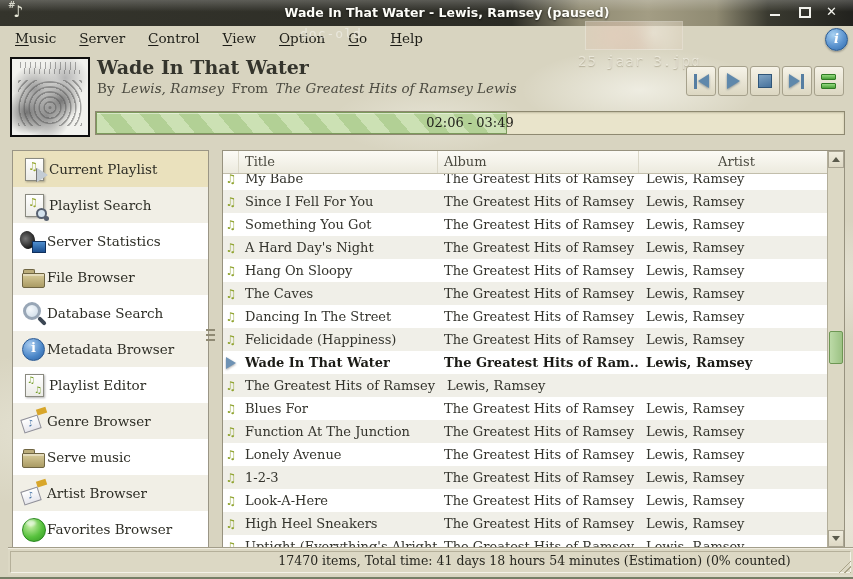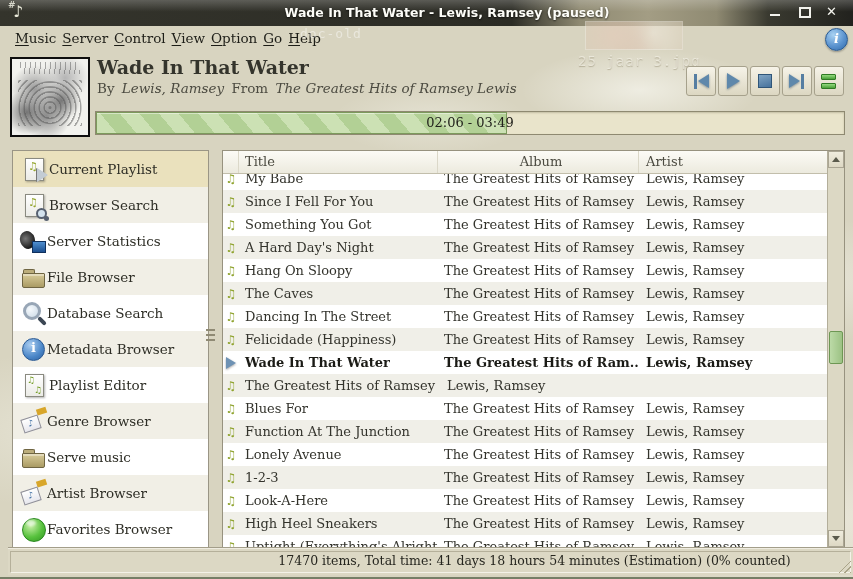--- a/index.html
+++ b/index.html
@@ -23,21 +23,21 @@
   .app-icon{position:absolute;left:9px;top:2px;width:22px;height:22px;}
   .app-icon::before{content:"♪";position:absolute;left:4px;top:0px;font:16px "DejaVu Sans",sans-serif;color:#ededе8;color:#ececе4;color:#ececdc;}
   .app-icon::after{content:"#";position:absolute;left:-1px;top:-2px;font:bold 9px "DejaVu Sans",sans-serif;color:#d8d8cc;}
   .wbtns{position:absolute;right:12px;top:4px;display:flex;gap:13px;}
   .wbtn{width:16px;height:16px;position:relative;cursor:pointer;}
   .wbtn-min::before{content:"";position:absolute;left:3px;bottom:4px;width:10px;height:2px;background:#f2f2ec;}
   .wbtn-max::before{content:"";position:absolute;left:3px;top:3px;width:8px;height:7px;border:2px solid #f2f2ec;}
   .wbtn-close::before{content:"✕";position:absolute;left:1px;top:0px;font:bold 13px "DejaVu Sans",sans-serif;color:#f6f6f0;}
   
   .menubar{position:absolute;left:0;top:26px;right:0;height:24px;display:flex;align-items:center;
-    padding-left:12px;font-size:13.5px;color:#1d1d17;}
+    padding-left:12px;gap:17px;font-size:13.5px;color:#1d1d17;}
   .menu-item{cursor:pointer;padding:1px 3px;}
   .menu-item u{text-underline-offset:2px;}
   .info-btn{position:absolute;right:5px;top:28px;width:21px;height:21px;border-radius:50%;
     background:radial-gradient(circle at 35% 28%, #a9d2f2, #5b93cf 55%, #2f68a8);
     border:1px solid #2a598f;box-shadow:0 1px 2px rgba(0,0,0,.3);cursor:pointer;}
   .info-btn::after{content:"i";position:absolute;left:8px;top:2px;color:#fff;font:italic bold 13px "DejaVu Serif",serif;}
   
   .ghost-thumb{position:absolute;left:585px;top:21px;width:96px;height:27px;opacity:.5;
     border:1px solid rgba(255,255,255,.5);
     background:radial-gradient(circle at 30% 50%, #e8c9b8, transparent 60%),
@@ -130,22 +130,22 @@
     background:rgba(255,255,255,.6);filter:blur(1px);}
   .pane-grip{position:absolute;left:206px;top:329px;width:9px;height:13px;cursor:col-resize;
     background:repeating-linear-gradient(180deg,#8f8a74 0 2px,transparent 2px 5px);}
   
   .tframe{position:absolute;left:222px;top:150px;width:623px;height:398px;box-sizing:border-box;
     border:1px solid #97927f;background:#fff;}
   .thead{position:absolute;left:0;top:0;right:17px;height:23px;display:flex;
     background:linear-gradient(#fcfbf6,#ecead e);background:linear-gradient(#fcfbf6,#eceade);
     border-bottom:1px solid #c2beab;box-sizing:border-box;font-size:13px;color:#4b4a40;}
   .hc{line-height:22px;box-sizing:border-box;border-right:1px solid #dbd8c9;cursor:pointer;}
-  .hc0{width:16px;} .hc1{width:199px;padding-left:6px;} .hc2{width:201px;padding-left:6px;text-align:center;}
-  .hc3{flex:1;padding-left:7px;border-right:none;}
+  .hc0{width:16px;} .hc1{width:199px;padding-left:6px;} .hc2{width:201px;padding-left:6px;}
+  .hc3{flex:1;padding-left:7px;border-right:none;text-align:center;}
   .tview{position:absolute;left:0;top:23px;right:17px;bottom:0;overflow:hidden;}
   .rows{position:absolute;left:0;right:0;top:-7px;}
   .trow{height:23px;display:flex;align-items:center;font-size:13px;color:#33332c;cursor:default;}
   .trow.alt{background:#f0efe8;}
   .trow.playing{font-weight:bold;color:#1b1b16;}
   .c0{width:16px;flex:none;text-align:center;font-family:"DejaVu Sans",sans-serif;font-size:12px;color:#8fa32e;}
   .c0.pl{display:flex;align-items:center;justify-content:center;}
   .c0.pl::before{content:"";width:0;height:0;border-left:10px solid #6e92b4;
     border-top:6px solid transparent;border-bottom:6px solid transparent;
     filter:drop-shadow(0 1px 1px rgba(0,0,0,.35));}
@@ -237,21 +237,21 @@
     <div class="ptext">02:06 - 03:49</div>
   </div>
 
   <div class="sidebar">
       <div class="side-item sel">
         <span class="ic current-playlist"></span>
         <span class="side-label">Current Playlist</span>
       </div>
       <div class="side-item alt">
         <span class="ic playlist-search"></span>
-        <span class="side-label">Browser Search</span>
+        <span class="side-label">Playlist Search</span>
       </div>
       <div class="side-item">
         <span class="ic server-statistics"></span>
         <span class="side-label">Server Statistics</span>
       </div>
       <div class="side-item alt">
         <span class="ic file-browser"></span>
         <span class="side-label">File Browser</span>
       </div>
       <div class="side-item">

